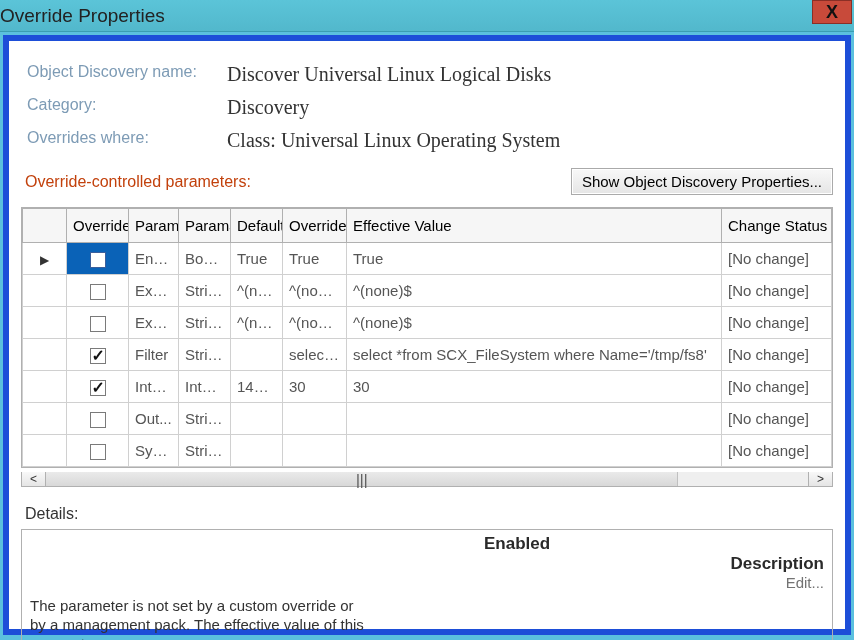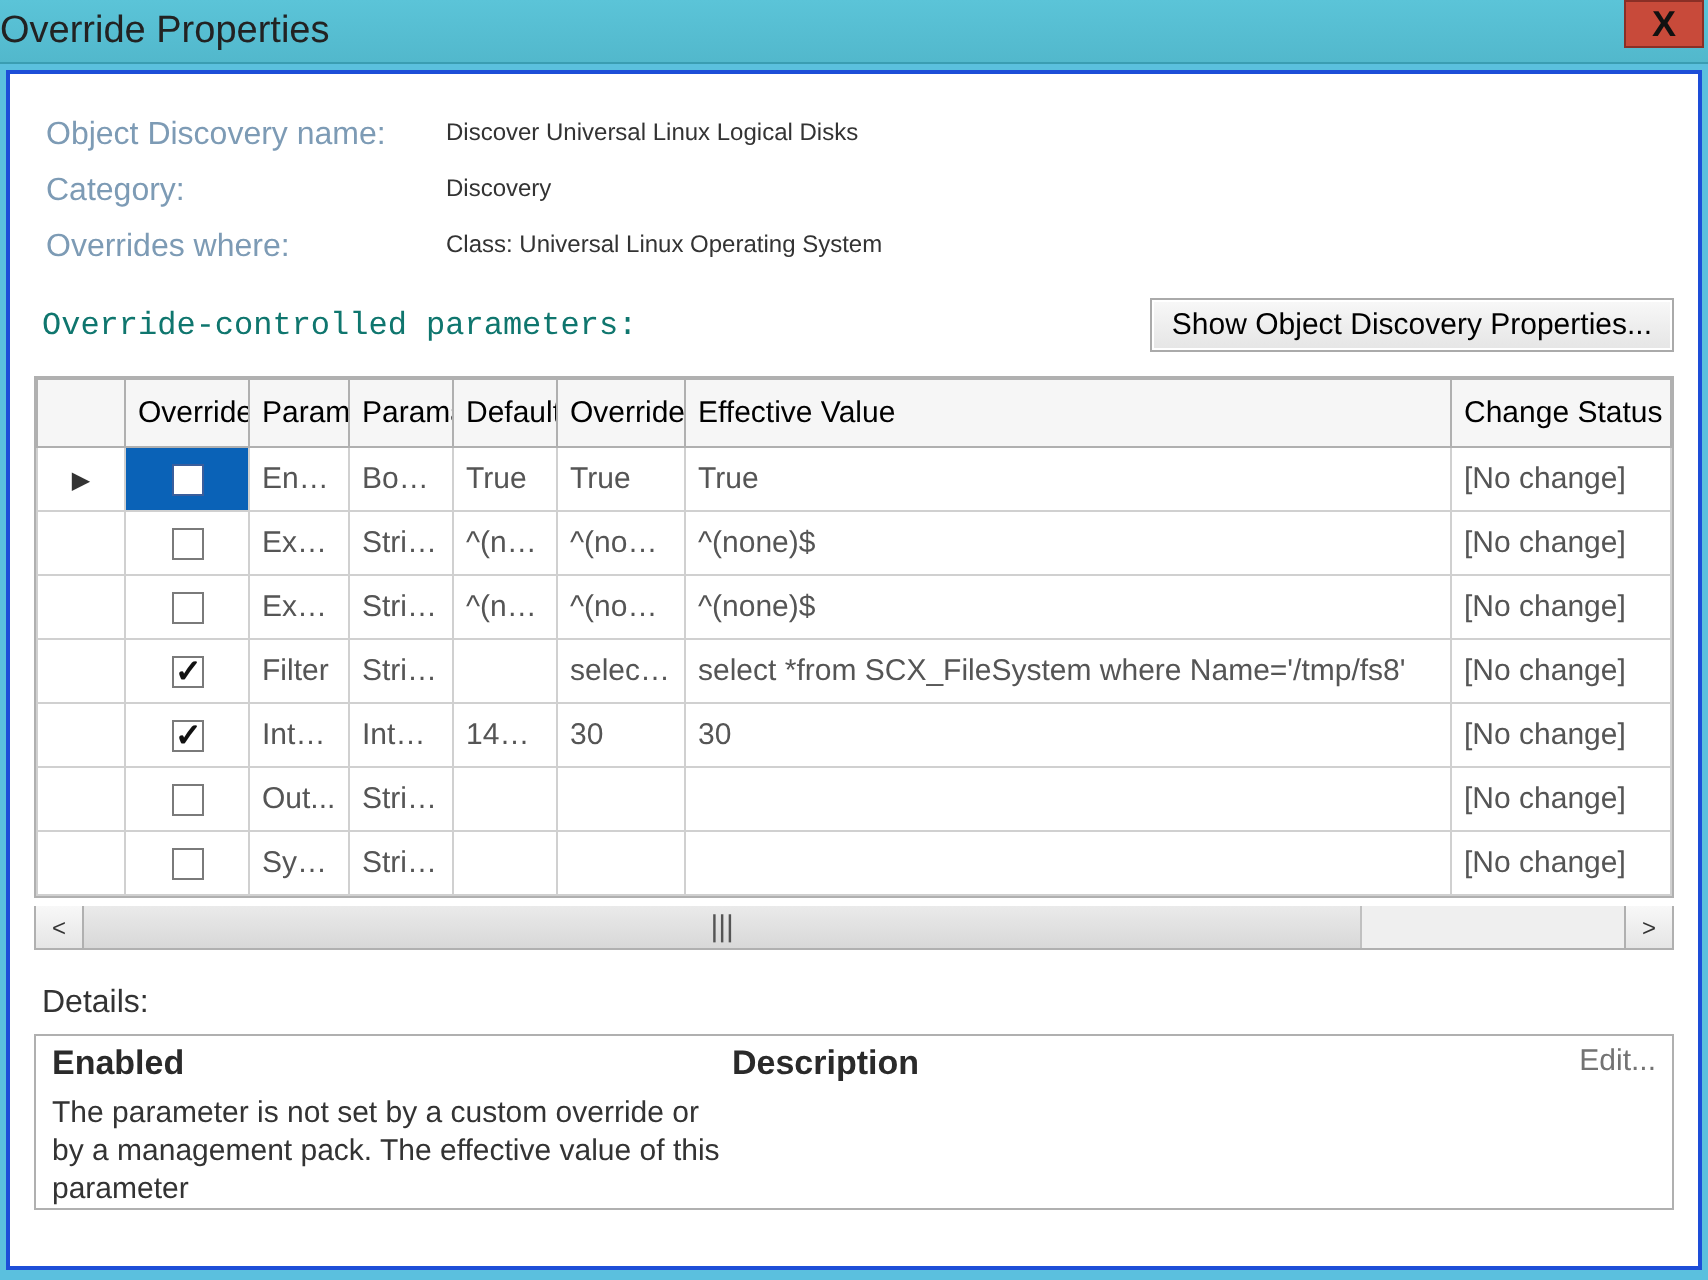--- a/index.html
+++ b/index.html
@@ -39,52 +39,52 @@
       font-size: 18px;
       font-weight: bold;
       display: flex;
       align-items: center;
       justify-content: center;
       cursor: pointer;
     }
     .dialog {
       margin: 3px;
       background: #fff;
-      border: 2px solid #1d4ed8;
+      border: 6px solid #1d4ed8;
       height: 600px;
       padding: 12px 12px 0 12px;
       display: flex;
       flex-direction: column;
     }
     .info-grid {
       display: grid;
       grid-template-columns: 200px 1fr;
       row-gap: 10px;
       margin: 10px 6px 16px 6px;
       color: #333;
     }
     .info-label {
       color: #7d9bb5;
       font-size: 16px;
     }
     .info-val {
       color: #333;
-      font-size: 12px;
+      font-size: 20px;
+      font-family: Liberation Serif, serif;
     }
     .row2 {
       display: flex;
       align-items: center;
       justify-content: space-between;
       margin: 0 0 8px 0;
     }
     .section-label {
-      color: #0f766e;
+      color: #c2410c;
       font-size: 16px;
       margin-left: 4px;
-      font-family: Liberation Mono, monospace;
     }
     .show-btn {
       background: linear-gradient(#f8f8f8,#e5e5e5);
       border: 1px solid #aaa;
       padding: 4px 10px;
       font-size: 15px;
       cursor: pointer;
       box-shadow: inset 0 0 0 1px #fff;
     }
     table.params {
@@ -201,21 +201,22 @@
       color: #333;
       margin: 0 0 6px 4px;
     }
     .detailsbox {
       border: 1px solid #b0b0b0;
       padding: 4px 8px 0 8px;
       flex: 0 0 auto;
     }
     .details-top {
       display: flex;
-      align-items: flex-start;
+      align-items: flex-end;
+      flex-direction: column;
     }
     .details-top .col1 {
       width: 340px;
       font-weight: bold;
       font-size: 17px;
       color: #2a2a2a;
     }
     .details-top .col2 {
       flex: 1;
       font-weight: bold;

